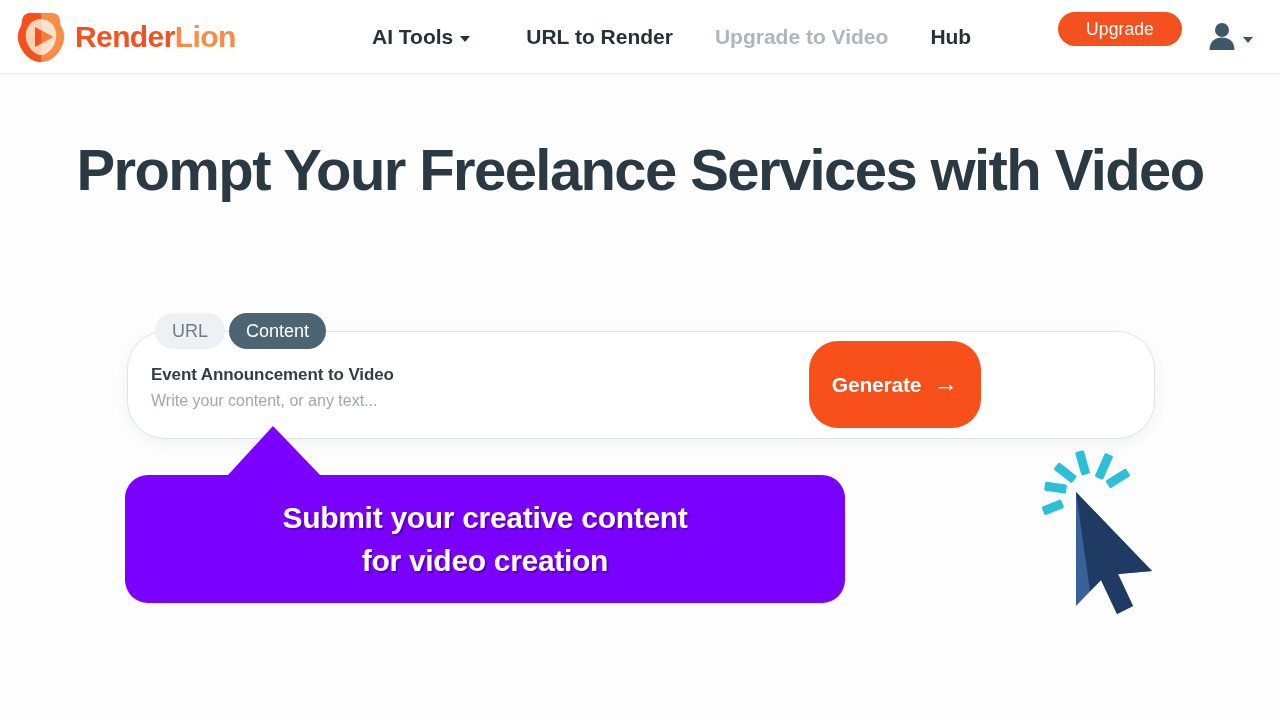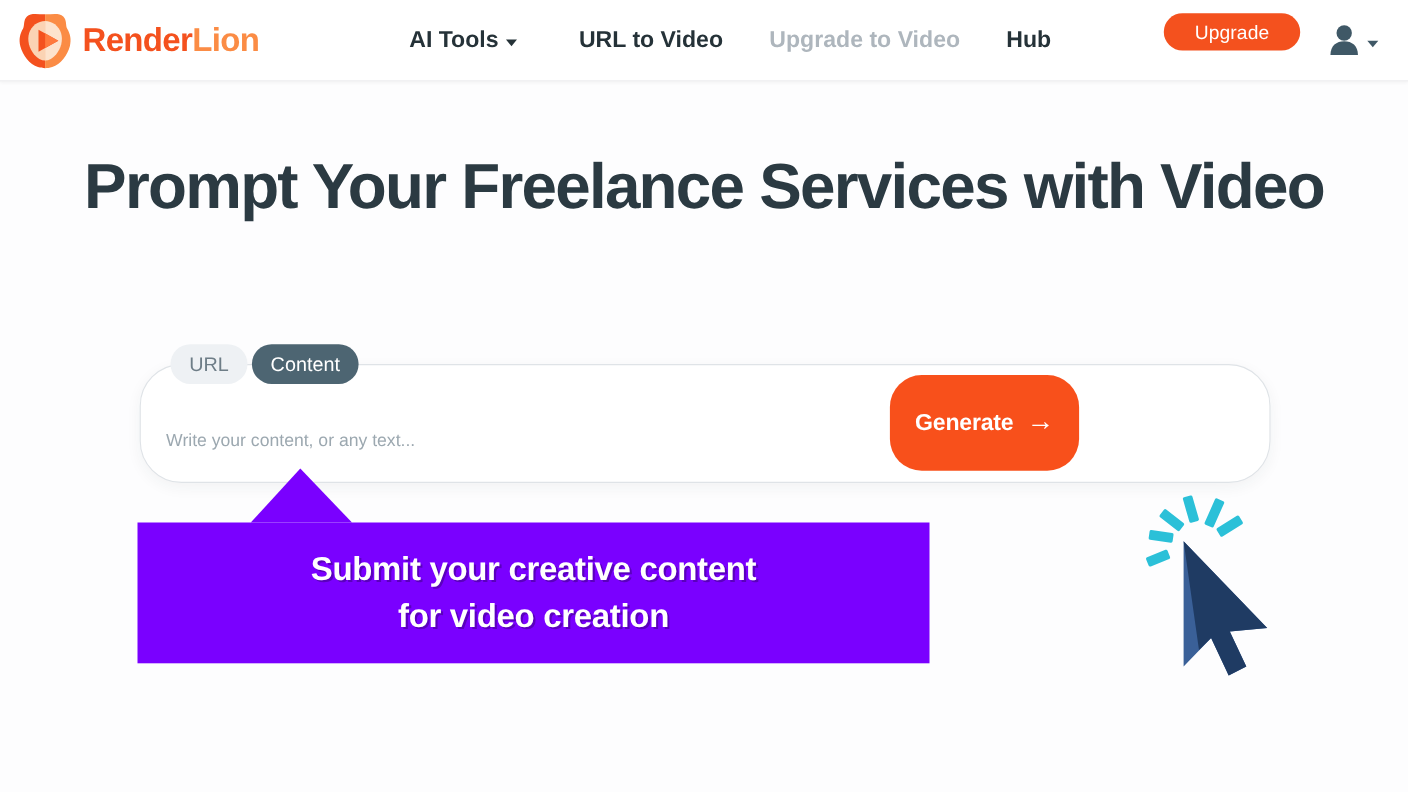--- a/index.html
+++ b/index.html
@@ -230,20 +230,21 @@
     position: absolute;
     left: 125px;
     top: 401px;
     width: 720px;
     height: 128px;
     background: #7a00ff;
     display: flex;
     align-items: center;
     justify-content: center;
     z-index: 20;
+    border-radius: 23px;
   }
   #callout-pointer {
     position: absolute;
     left: 228px;
     top: 352px;
     width: 0; height: 0;
     border-left: 45px solid transparent;
     border-right: 47px solid transparent;
     border-bottom: 49px solid #7a00ff;
     z-index: 20;
@@ -287,21 +288,21 @@
     </svg>
     <div id="logo-text"><span class="logo-render">Render</span><span class="logo-lion">Lion</span></div>
   </div>
 
   <nav id="nav">
     <div class="nav-item nav-gap-1">
       <span>AI Tools</span>
       <span class="caret"></span>
     </div>
     <div class="nav-item nav-gap-2">
-      <span>URL to Video</span>
+      <span>URL to Render</span>
     </div>
     <div class="nav-item muted nav-gap-3">
       <span>Upgrade to Video</span>
     </div>
     <div class="nav-item">
       <span>Hub</span>
     </div>
   </nav>
 
   <button id="upgrade-button">Upgrade</button>
@@ -319,20 +320,21 @@
 
   <h1 id="headline">Prompt Your Freelance Services with Video</h1>
 
   <div id="input-card"></div>
 
   <div id="tab-group">
     <div class="tab inactive">URL</div>
     <div class="tab active">Content</div>
   </div>
 
+  <div id="field-label">Event Announcement to Video</div>
 
   <input id="content-input" type="text" placeholder="Write your content, or any text..." style="">
 
   <button id="generate-button">
     <span>Generate</span>
     <span class="arrow-glyph">→</span>
   </button>
 
   <div id="callout-pointer"></div>
   <div id="callout">

